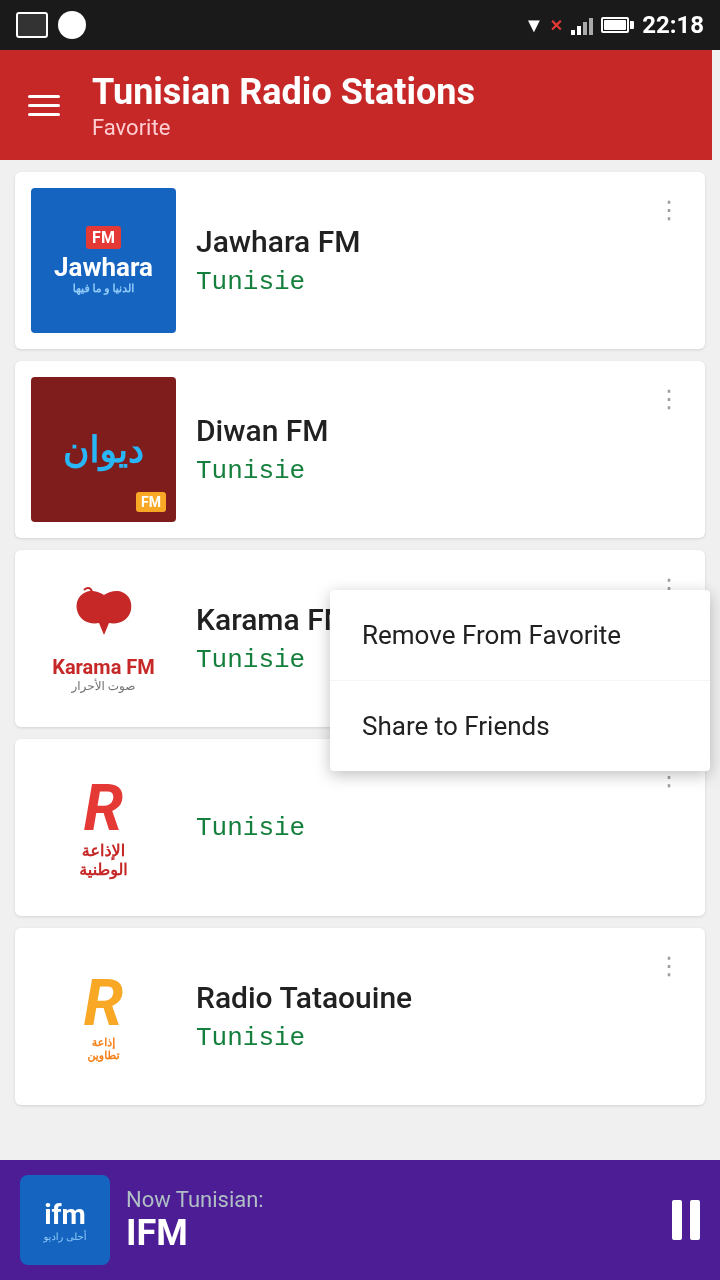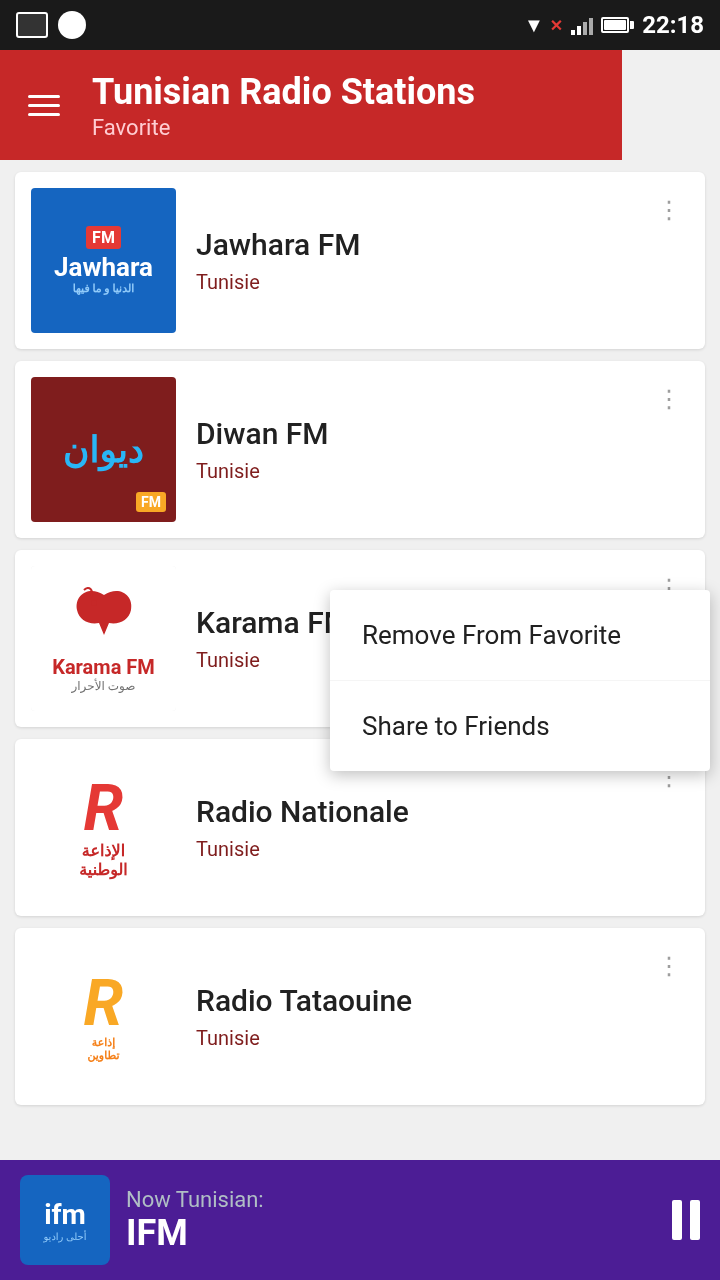--- a/index.html
+++ b/index.html
@@ -101,21 +101,21 @@
       margin-left: -2px;
     }
     .time-display {
       font-size: 24px;
       font-weight: bold;
       color: white;
     }
 
     
     .app-bar {
-      width: 622px;
+      width: 712px;
       height: 110px;
       background: #c62828;
       display: flex;
       align-items: center;
       padding: 12px 20px;
       gap: 24px;
     }
     .hamburger-btn {
       display: flex;
       flex-direction: column;
@@ -181,22 +181,23 @@
     .station-info {
       flex: 1;
     }
     .station-name {
       font-size: 30px;
       font-weight: 500;
       color: #212121;
       margin-bottom: 8px;
     }
     .station-country {
-      font-size: 20px;
-      color: #7f1d1d;
+      font-size: 26px;
+      color: #15803d;
+      font-family: Liberation Mono, monospace;
     }
     .more-btn {
       position: absolute;
       top: 16px;
       right: 16px;
       cursor: pointer;
       color: #9e9e9e;
       font-size: 24px;
       padding: 8px;
     }
@@ -530,21 +531,20 @@
   </div>
 
   <div class="station-card">
     <div class="station-logo">
       <div class="nationale-logo">
         <div class="nationale-r">R</div>
         <div class="nationale-text">الإذاعة<br>الوطنية</div>
       </div>
     </div>
     <div class="station-info">
-      <div class="station-name">Radio Nationale</div>
       <div class="station-country">Tunisie</div>
     </div>
     <div class="more-btn">⋮</div>
   </div>
 
   <div class="station-card">
     <div class="station-logo">
       <div class="tataouine-logo">
         <div class="tataouine-r">R</div>
         <div class="tataouine-text">إذاعة<br>تطاوين</div>

